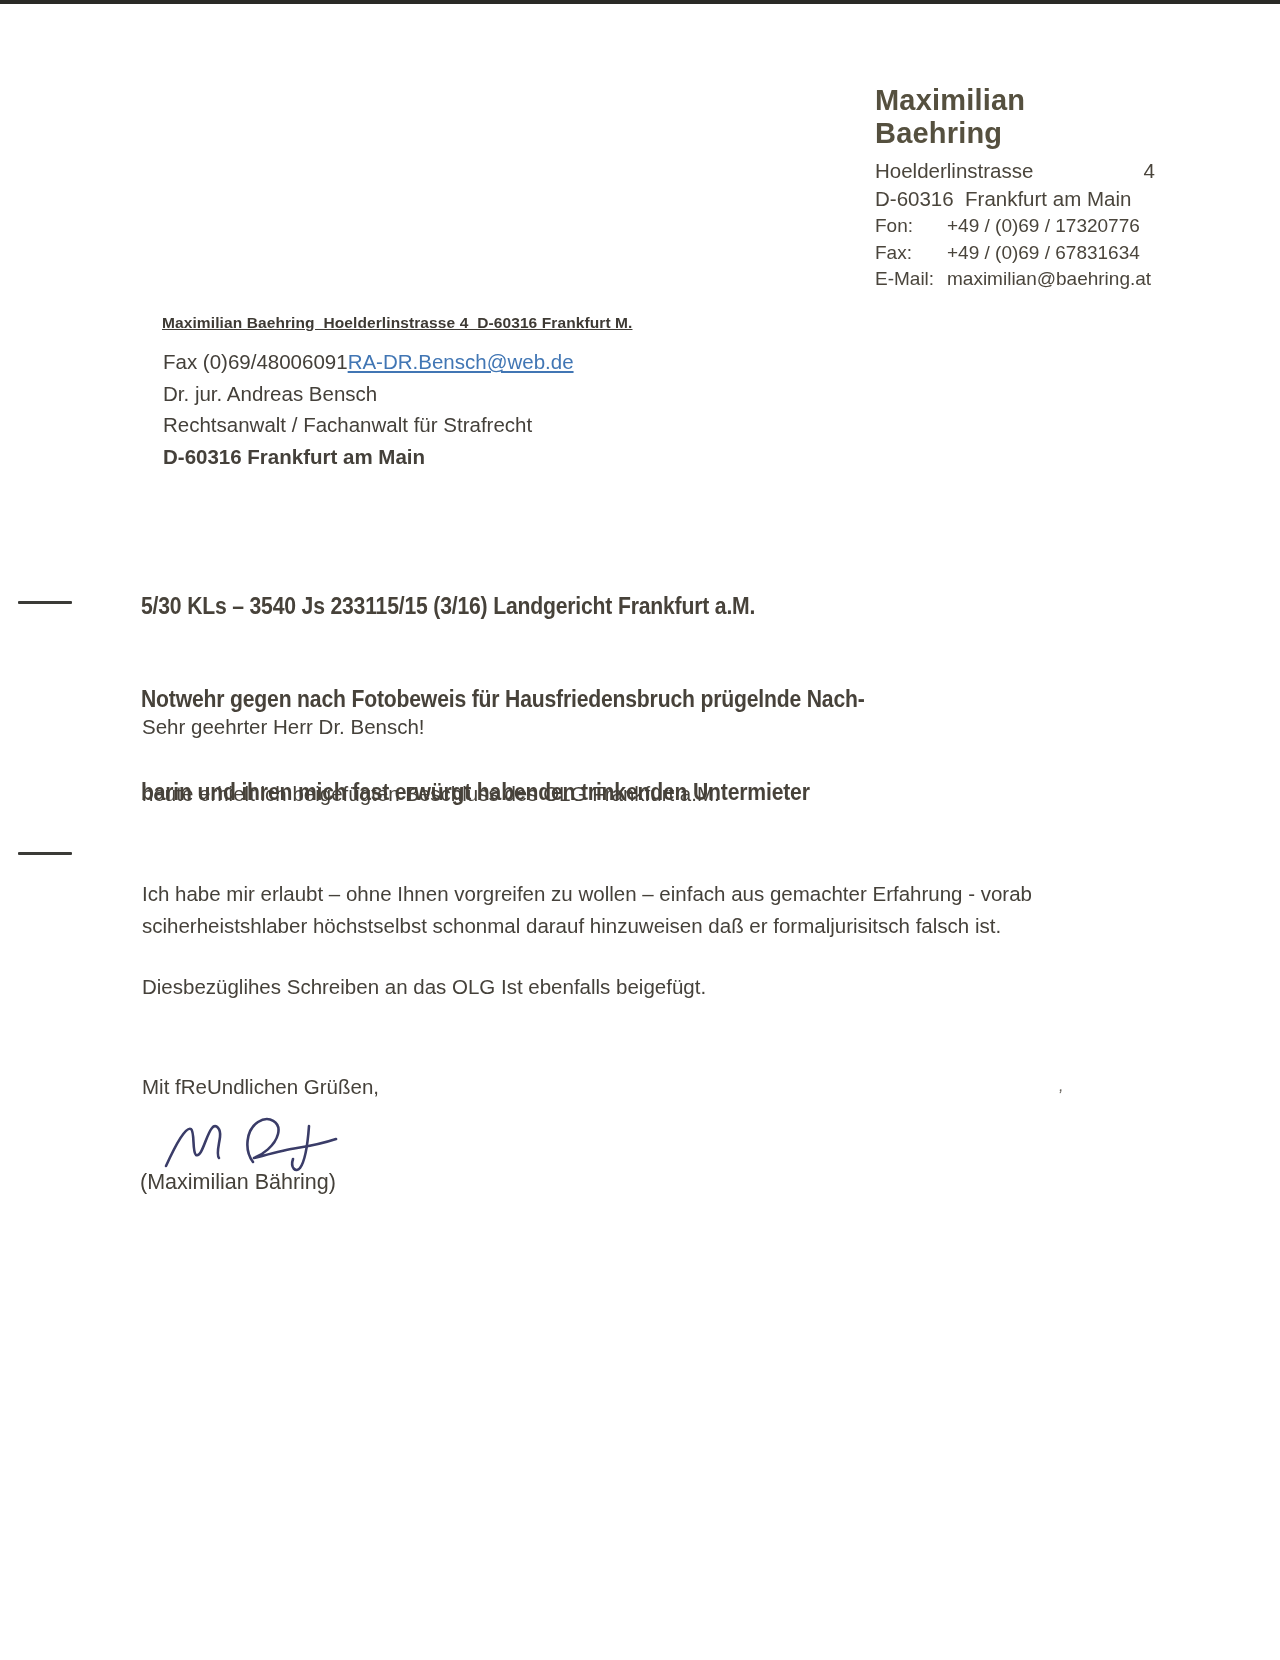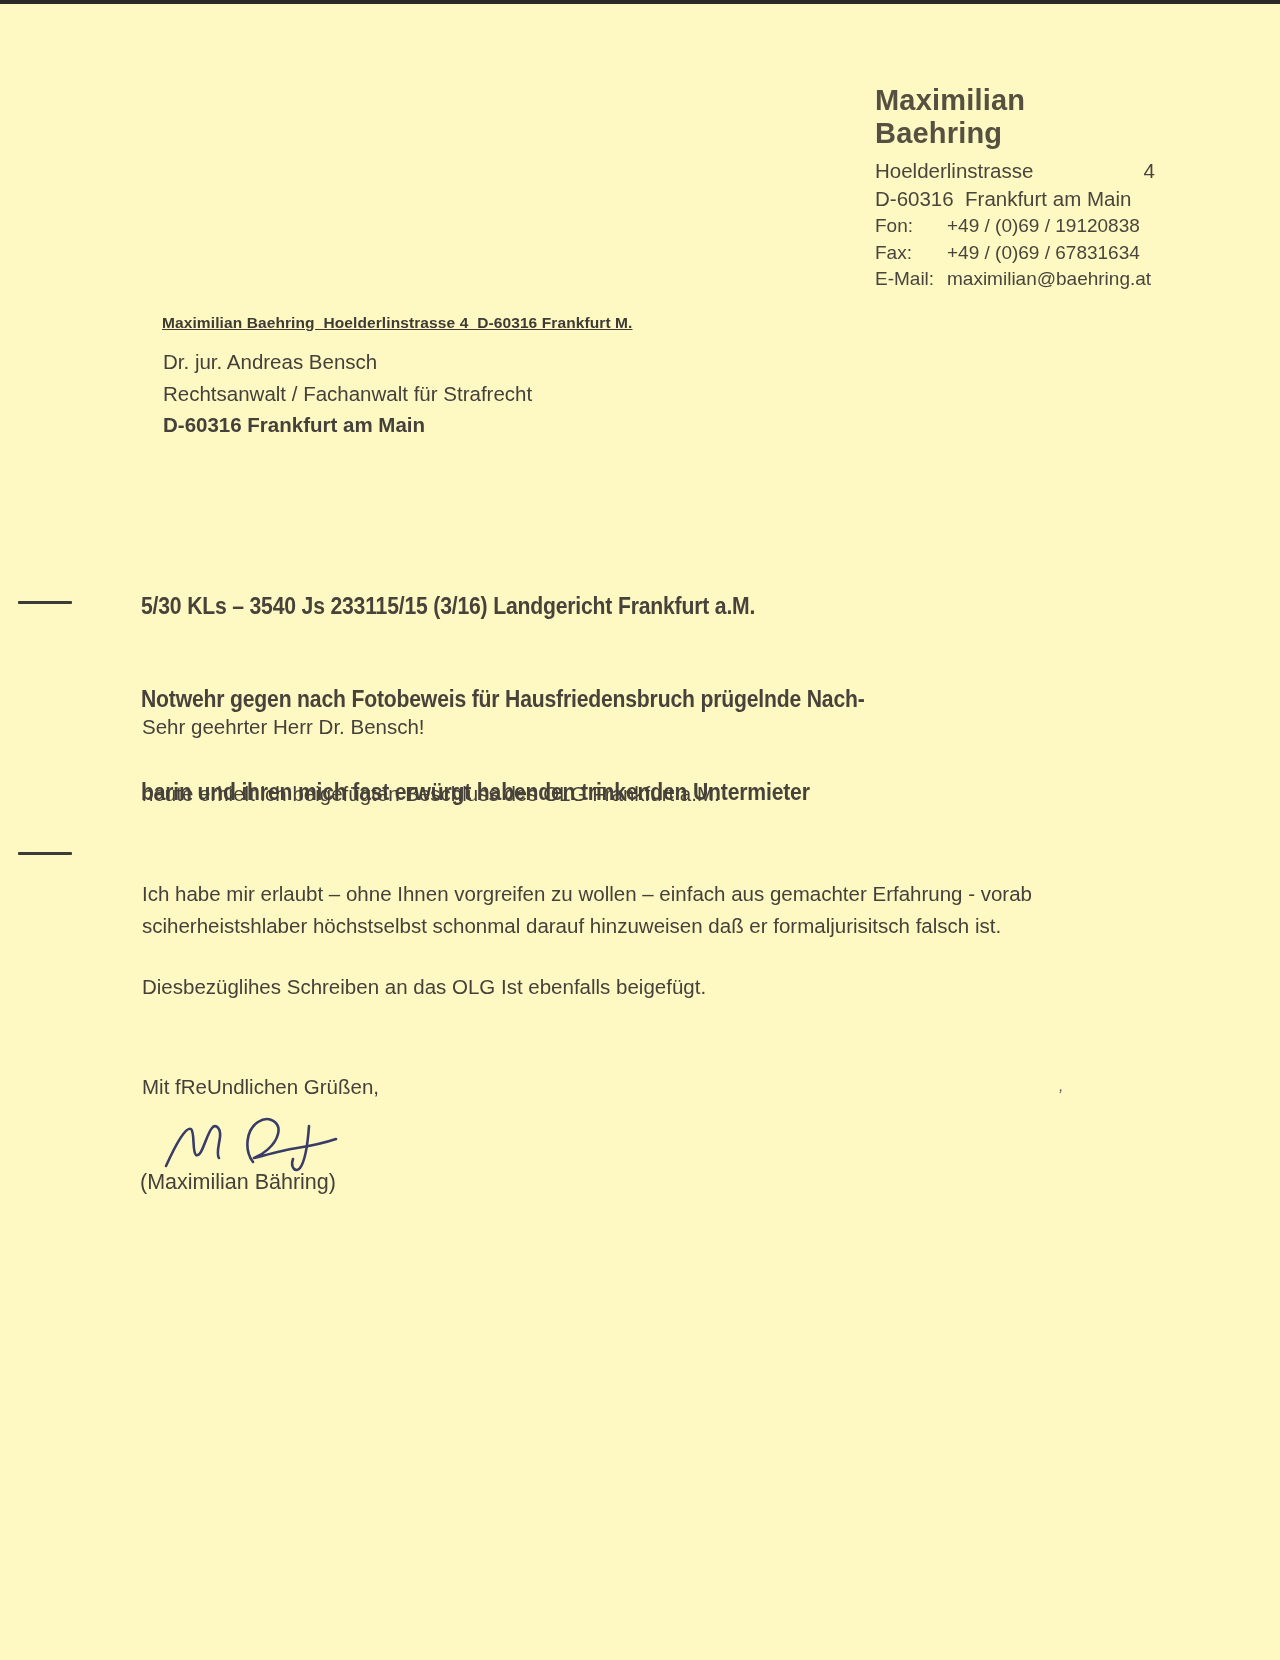--- a/index.html
+++ b/index.html
@@ -1,19 +1,19 @@
 <!DOCTYPE html>
 <html><head>
 <meta charset="utf-8">
 <style>
   html,body{margin:0;padding:0;background:#d8d8d6;}
   .paper{
     position:relative;
     width:1280px;height:1660px;
-    background:#fef9c3;
+    background:#ffffff;
     font-family:"Liberation Sans", sans-serif;
     color:#44403a;
     overflow:hidden;
   }
   .scan-top-band{
     position:absolute;left:0;top:0;width:1280px;height:4px;
     background:#2a2a26;
   }
   
   .letterhead{position:absolute;left:875px;top:84px;width:280px;}
@@ -63,35 +63,36 @@
 
   <div class="letterhead">
     <div class="lh-name">Maximilian Baehring</div>
     <div class="lh-street-row">
       <span>Hoelderlinstrasse</span>
       <span>4</span>
     </div>
     <div class="lh-city">D-60316  Frankfurt am Main</div>
     <div class="lh-row">
       <span class="lh-label">Fon:</span>
-      <span>+49 / (0)69 / 19120838</span>
+      <span>+49 / (0)69 / 17320776</span>
     </div>
     <div class="lh-row">
       <span class="lh-label">Fax:</span>
       <span>+49 / (0)69 / 67831634</span>
     </div>
     <div class="lh-row">
       <span class="lh-label">E-Mail:</span>
       <span>maximilian@baehring.at</span>
     </div>
   </div>
 
   <div class="sender-line">Maximilian Baehring  Hoelderlinstrasse 4  D-60316 Frankfurt M.</div>
 
   <div class="recipient">
+    <div><span>Fax (0)69/48006091</span><span class="r-link">RA-DR.Bensch@web.de</span></div>
     <div>Dr. jur. Andreas Bensch</div>
     <div>Rechtsanwalt / Fachanwalt für Strafrecht</div>
     <div class="r-bold">D-60316 Frankfurt am Main</div>
   </div>
 
 
   <div class="subject">
     <div>5/30 KLs – 3540 Js 233115/15 (3/16) Landgericht Frankfurt a.M.</div>
     <div>Notwehr gegen nach Fotobeweis für Hausfriedensbruch prügelnde Nach-</div>
     <div>barin und ihren mich fast erwürgt habenden trinkenden Untermieter</div>

